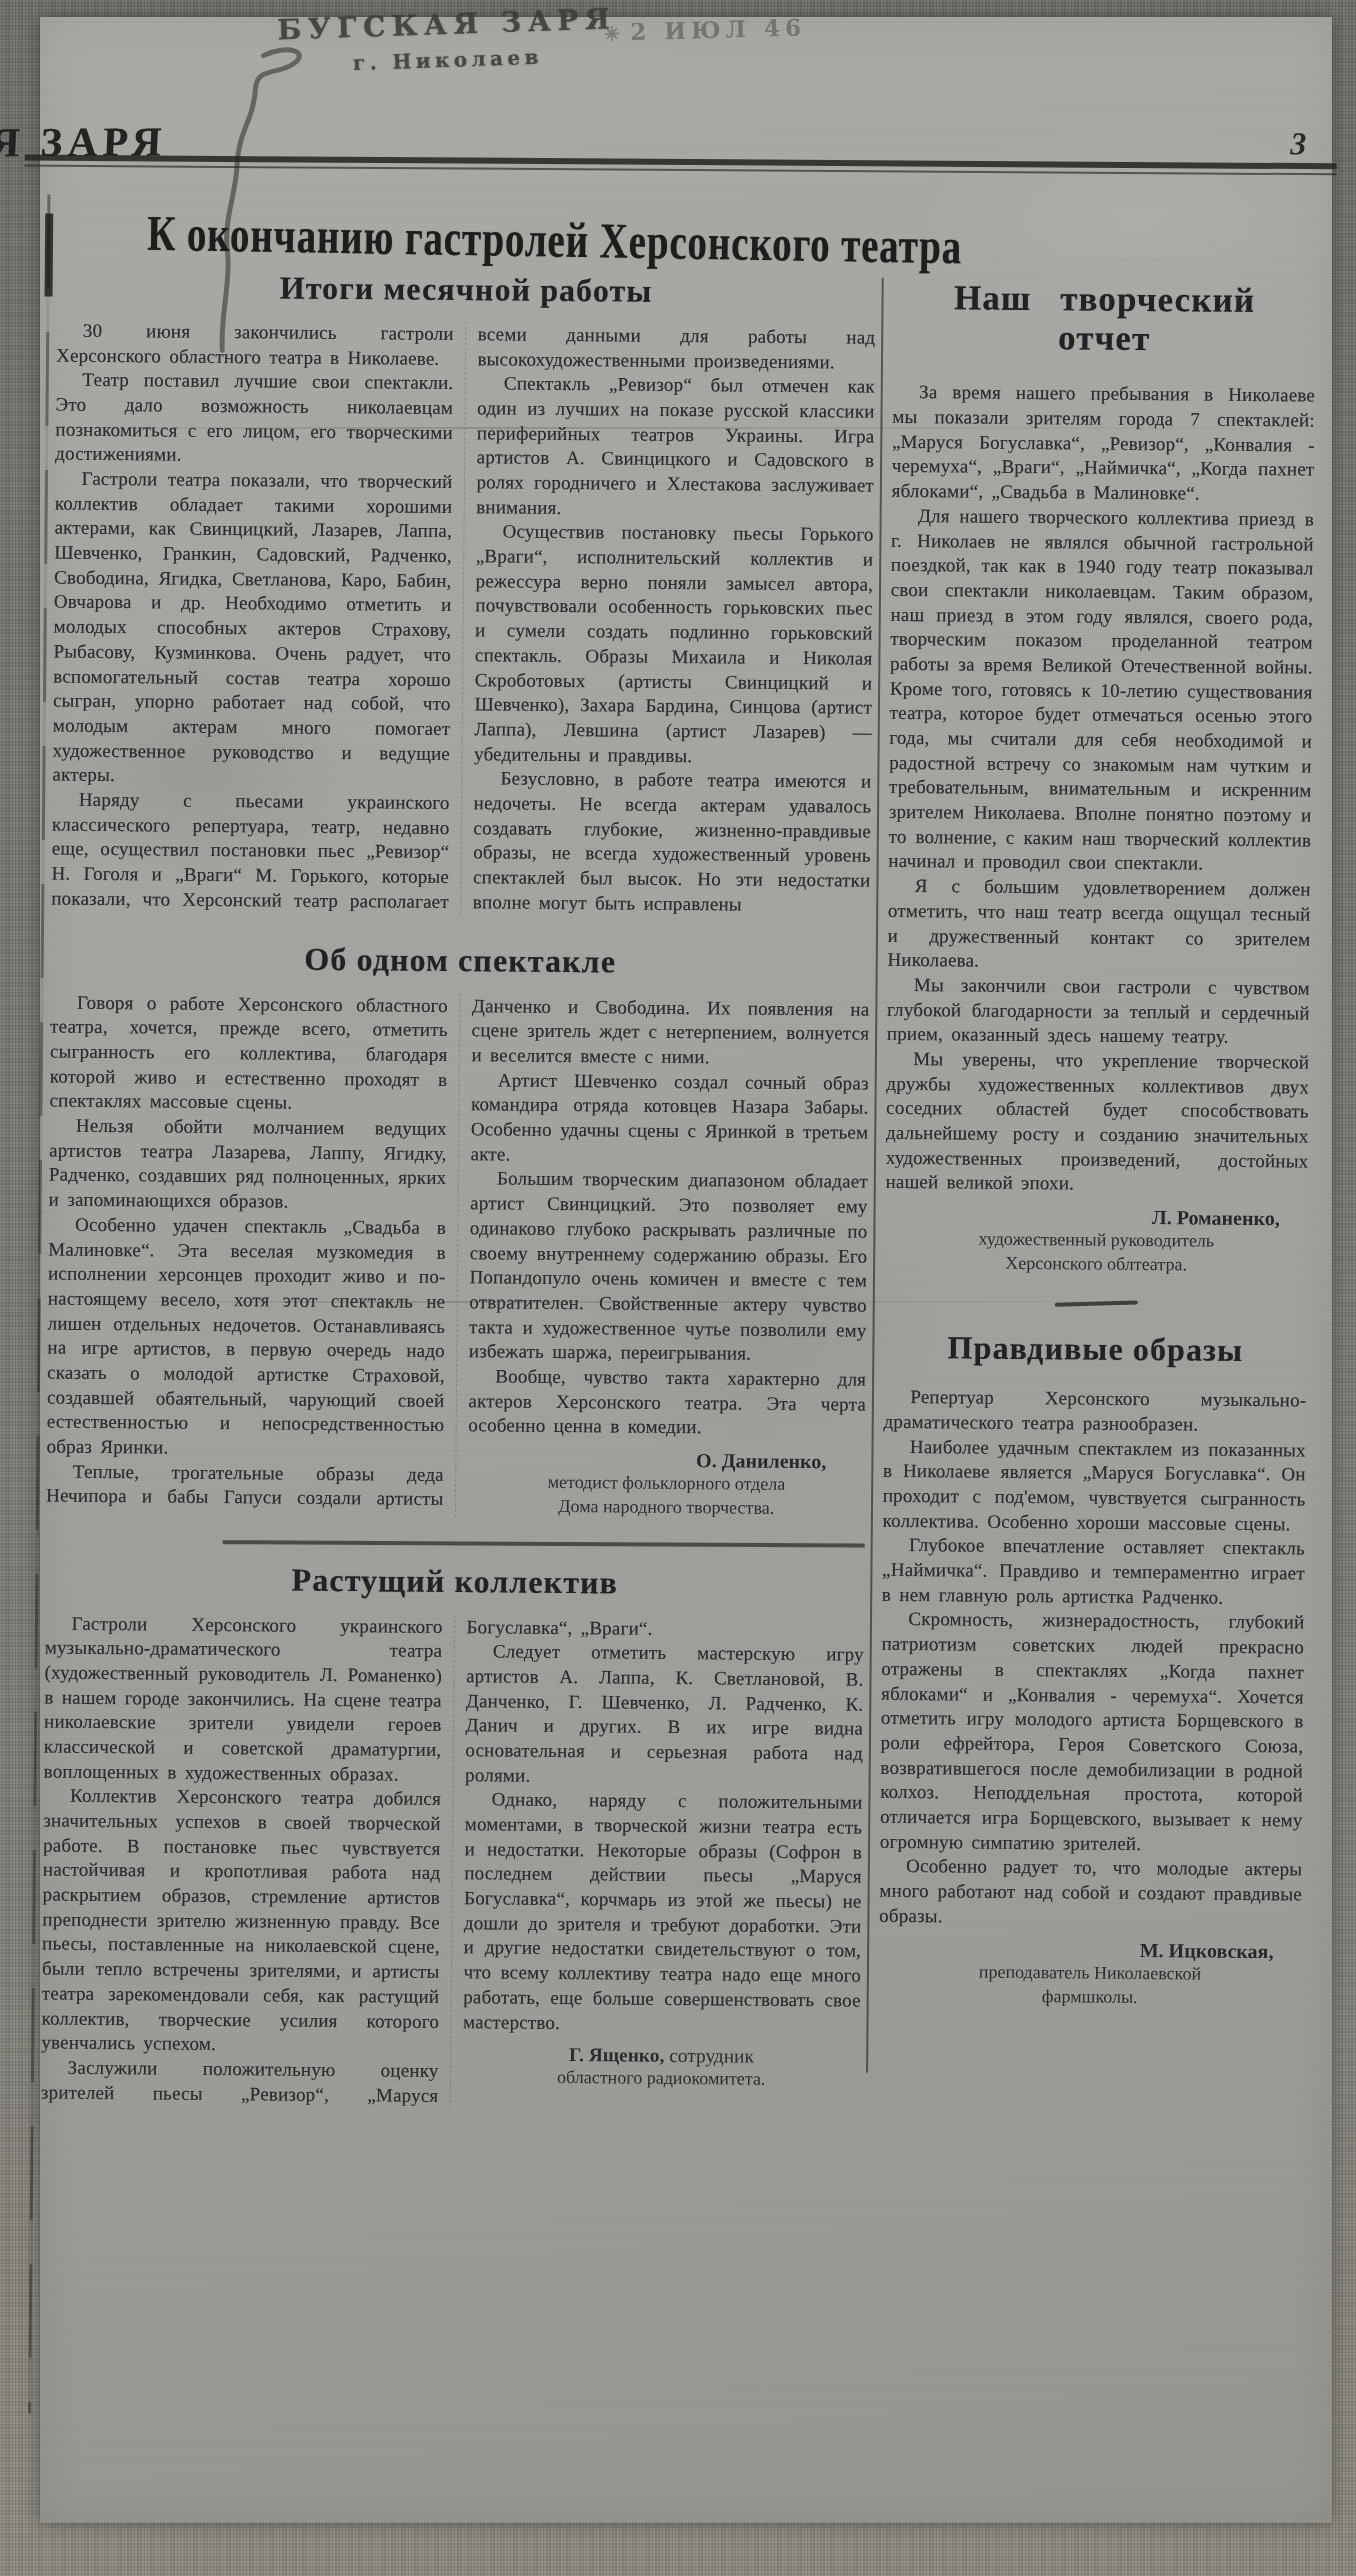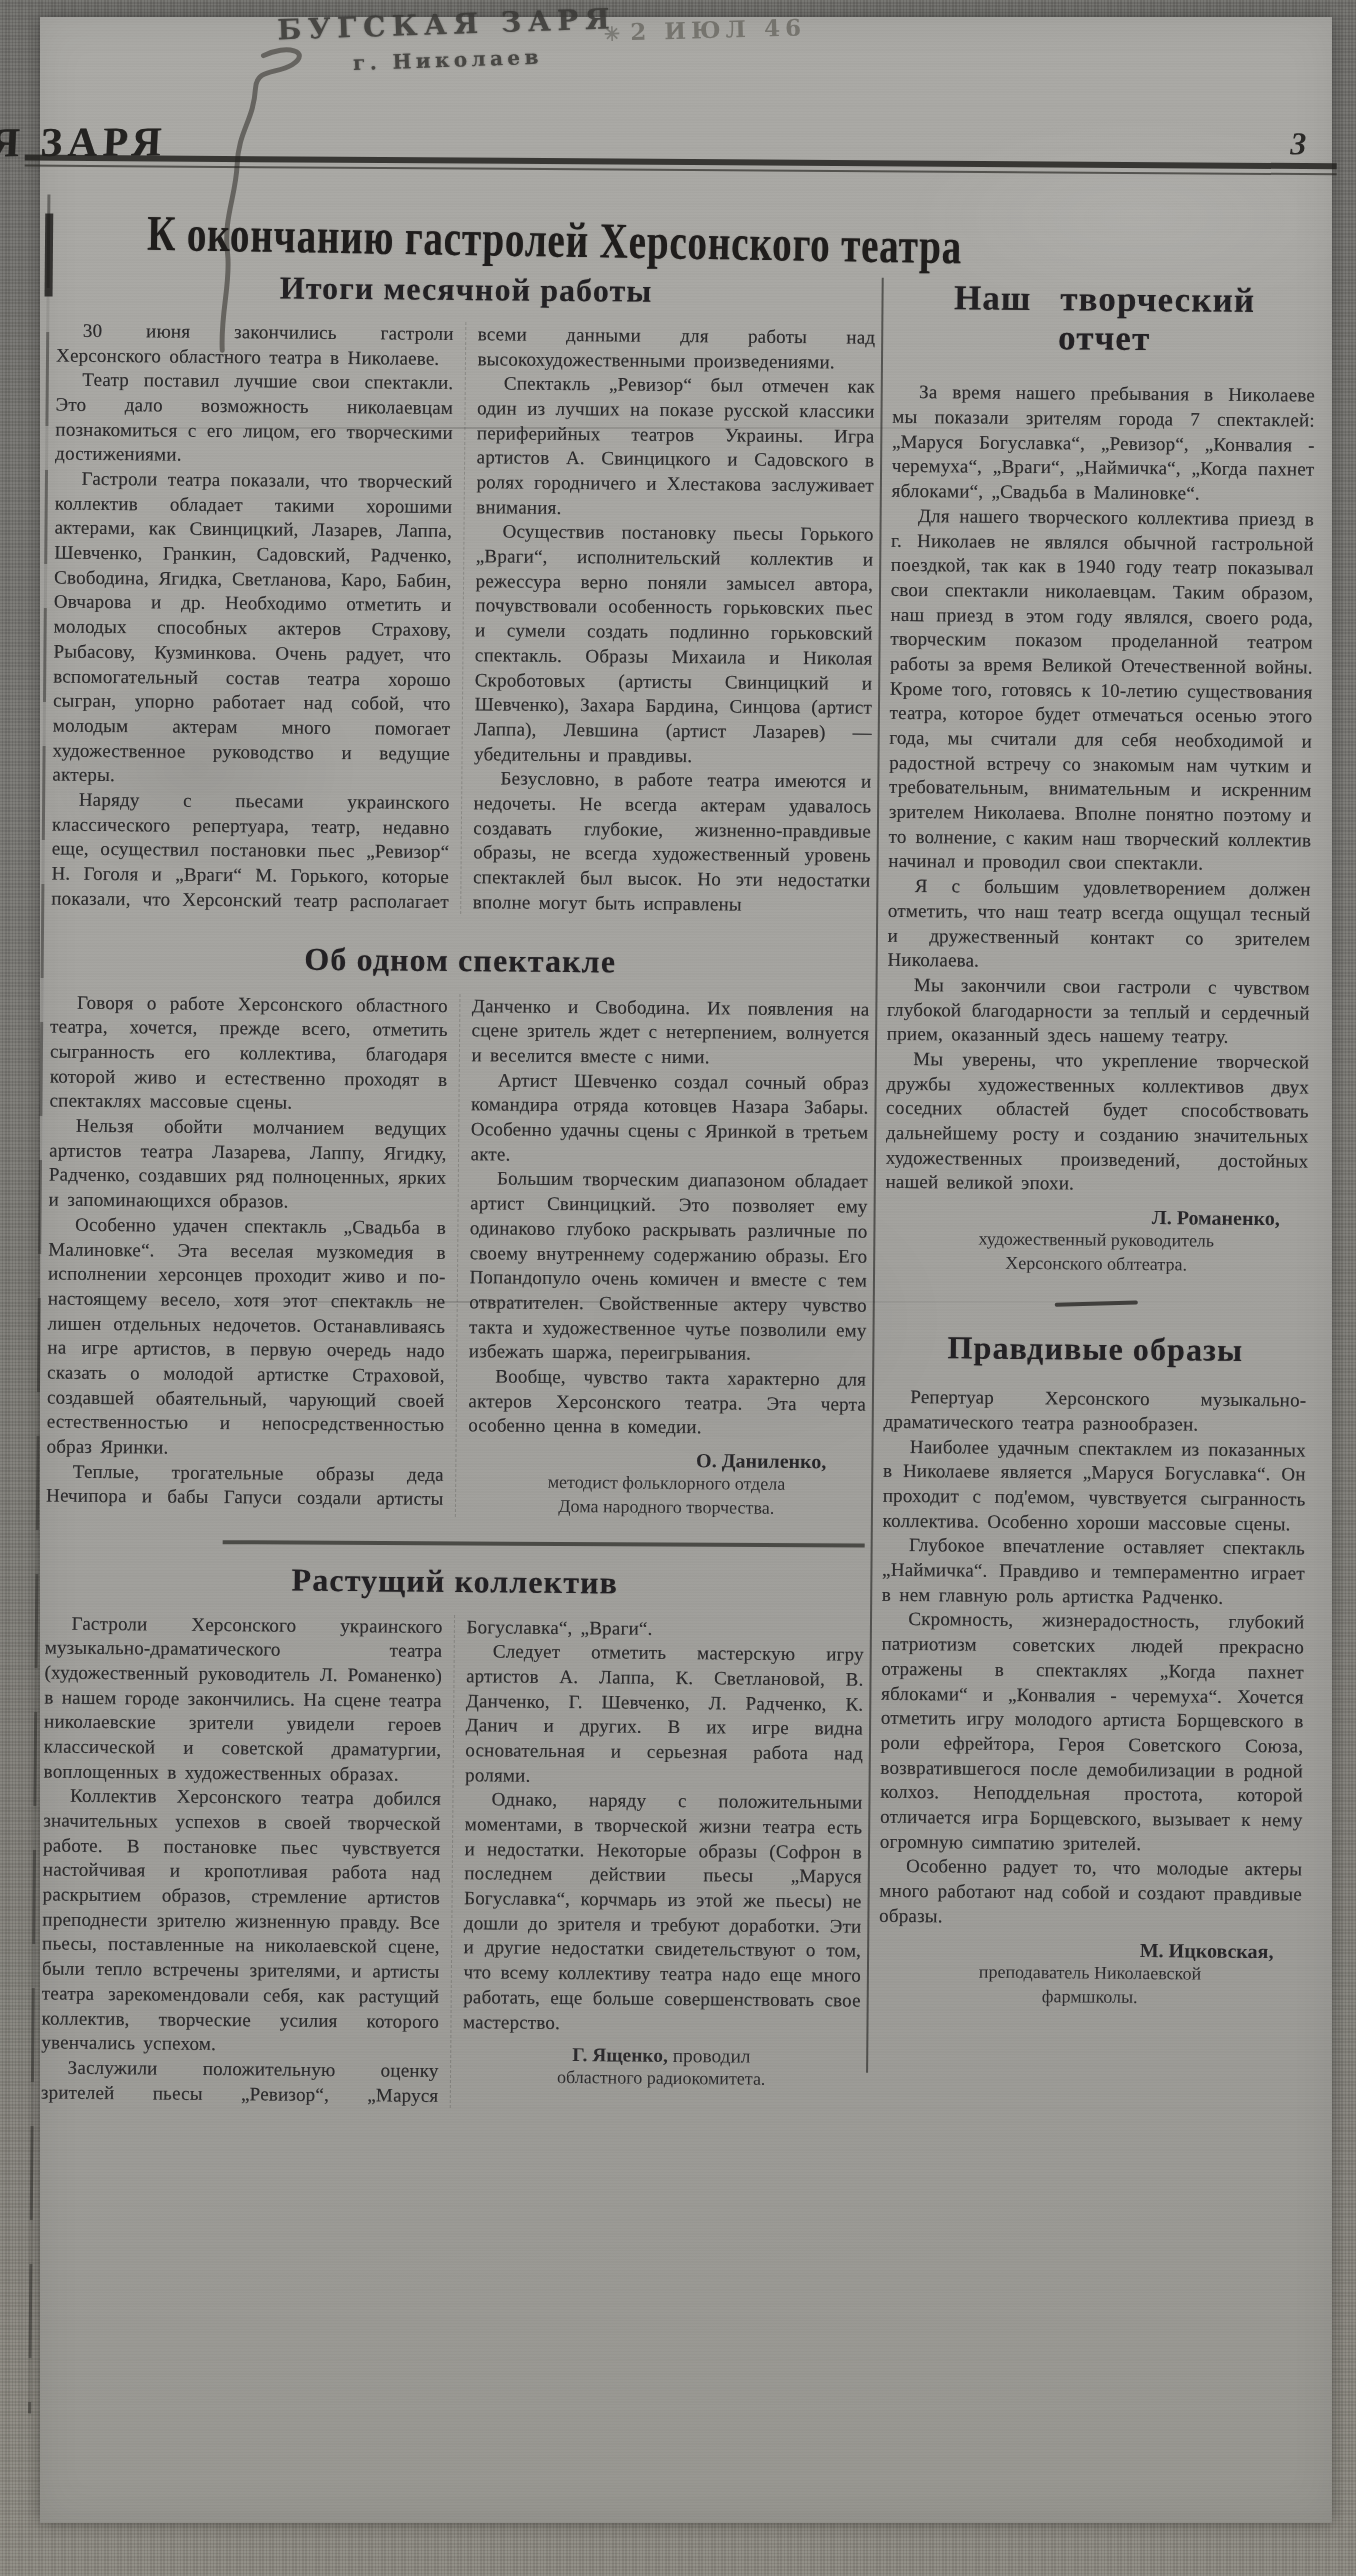--- a/index.html
+++ b/index.html
@@ -128,21 +128,21 @@
         <div class="midrule"></div>
         <h2>Растущий коллектив</h2>
         <div class="twocol">
           <p class="par">Гастроли Херсонского украинского музыкально-драматического театра (художественный руководитель Л. Романенко) в нашем городе закончились. На сцене театра николаевские зрители увидели героев классической и советской драматургии, воплощенных в художественных образах.</p>
           <p class="par">Коллектив Херсонского театра добился значительных успехов в своей творческой работе. В постановке пьес чувствуется настойчивая и кропотливая работа над раскрытием образов, стремление артистов преподнести зрителю жизненную правду. Все пьесы, поставленные на николаевской сцене, были тепло встречены зрителями, и артисты театра зарекомендовали себя, как растущий коллектив, творческие усилия которого увенчались успехом.</p>
           <p class="par">Заслужили положительную оценку зрителей пьесы „Ревизор“, „Маруся Богуславка“, „Враги“.</p>
           <p class="par">Следует отметить мастерскую игру артистов А. Лаппа, К. Светлановой, В. Данченко, Г. Шевченко, Л. Радченко, К. Данич и других. В их игре видна основательная и серьезная работа над ролями.</p>
           <p class="par">Однако, наряду с положительными моментами, в творческой жизни театра есть и недостатки. Некоторые образы (Софрон в последнем действии пьесы „Маруся Богуславка“, корчмарь из этой же пьесы) не дошли до зрителя и требуют доработки. Эти и другие недостатки свидетельствуют о том, что всему коллективу театра надо еще много работать, еще больше совершенствовать свое мастерство.</p>
           <div class="sig-line">
             <span class="nm">Г. Ященко,</span>
-            <span>проводил</span>
+            <span>сотрудник</span>
           </div>
           <div class="sig-role">областного радиокомитета.</div>
         </div>
       </div>
 
       <div class="vrule"></div>
 
       <div class="right-area">
         <h2 class="rt">Наш творческий отчет</h2>
         <p class="par">За время нашего пребывания в Николаеве мы показали зрителям города 7 спектаклей: „Маруся Богуславка“, „Ревизор“, „Конвалия - черемуха“, „Враги“, „Наймичка“, „Когда пахнет яблоками“, „Свадьба в Малиновке“.</p>

